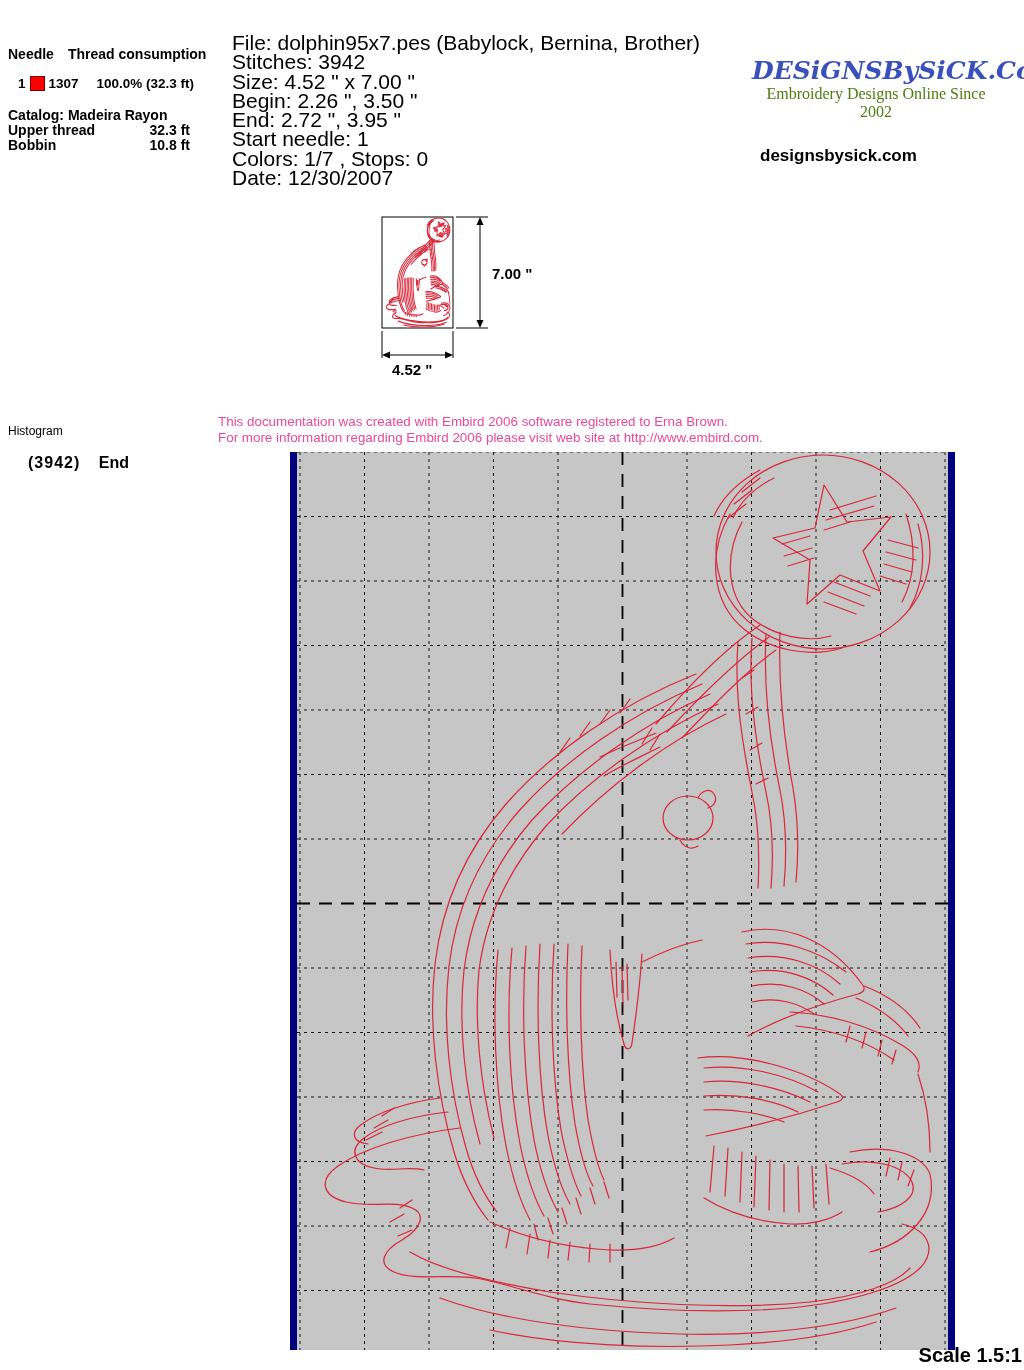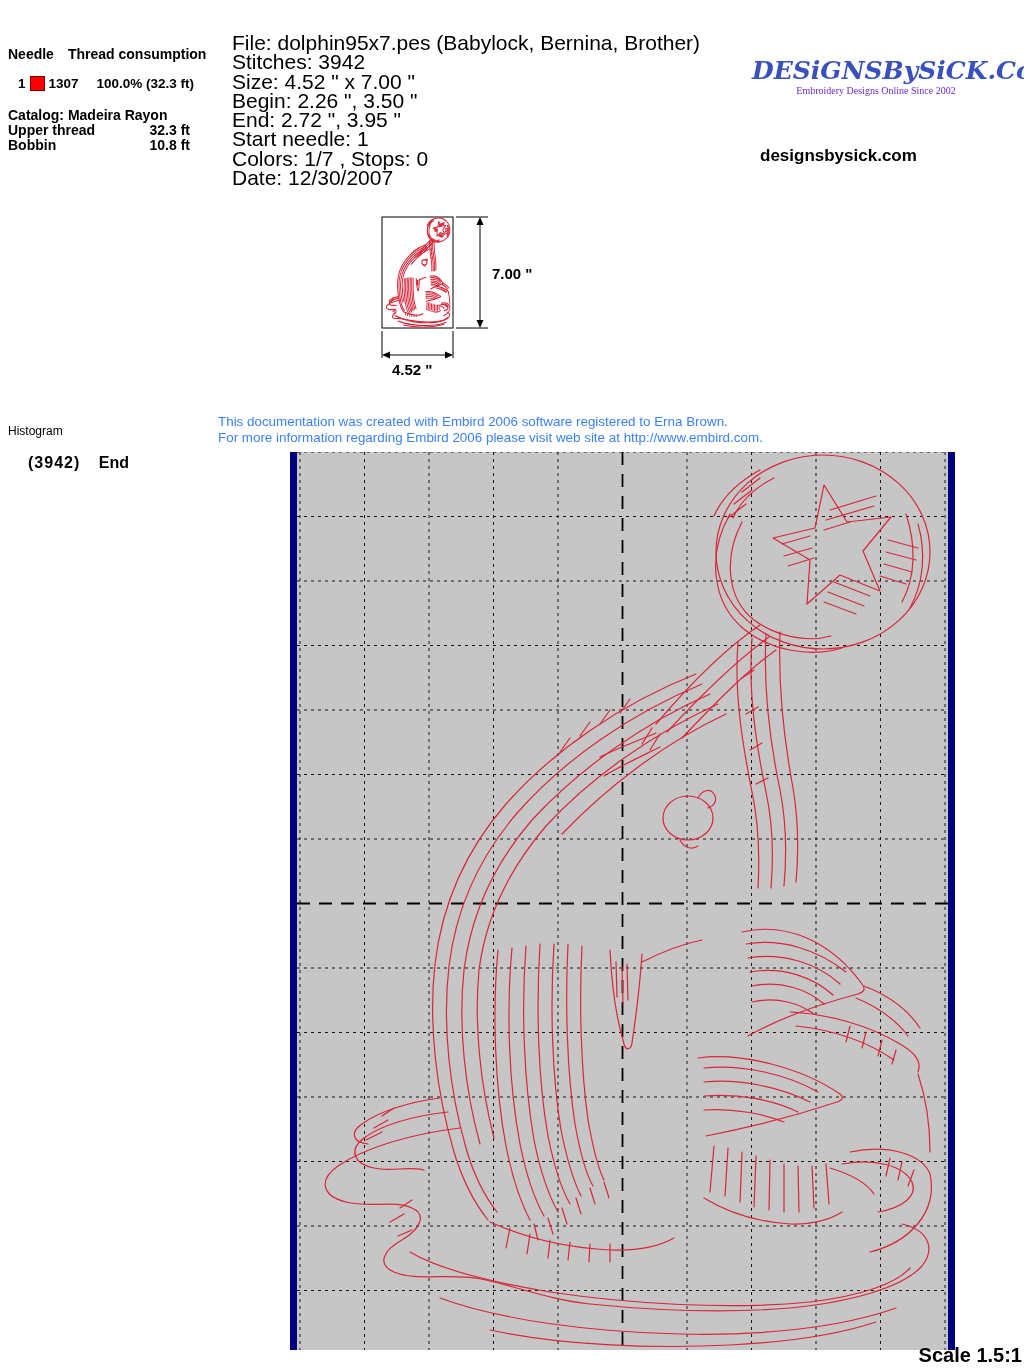--- a/index.html
+++ b/index.html
@@ -21,30 +21,30 @@
 
   
   #file-info{left:232px;top:33px;width:470px;font-size:21px;font-weight:400;line-height:19.3px;}
 
   
   #logo{left:752px;top:56px;width:248px;text-align:center;}
   #logo-brand{
     font-family:"DejaVu Serif", serif;font-style:italic;font-weight:700;
     font-size:25px;color:#3a51bd;letter-spacing:0px;white-space:nowrap;
   }
-  #logo-tagline{font-family:"Liberation Serif", serif;font-size:10px;color:#6d28d9;margin-top:0px;}
+  #logo-tagline{font-family:"Liberation Serif", serif;font-size:16px;color:#4d7c0f;margin-top:0px;}
   #site-text{left:760px;top:146px;font-size:17px;font-weight:700;}
 
   
   #histogram-title{left:8px;top:424px;font-size:12px;font-weight:400;}
   #histogram-end{left:28px;top:454px;font-size:16px;font-weight:700;}
   #histogram-end .count{margin-right:14px;letter-spacing:1px;}
 
   
-  #embird-note{left:218px;top:414px;width:560px;font-size:13.4px;line-height:15.5px;color:#3b82f6;}
+  #embird-note{left:218px;top:414px;width:560px;font-size:13.4px;line-height:15.5px;color:#ec4899;}
 
   
   #scale-label{right:2px;top:1344px;font-size:20px;font-weight:700;}
 
   
   #thumb-svg text{font-family:"Liberation Sans",sans-serif;font-size:15px;font-weight:700;fill:#000;}
 
   
   #grid-svg{left:290px;top:452px;}
 </style>

